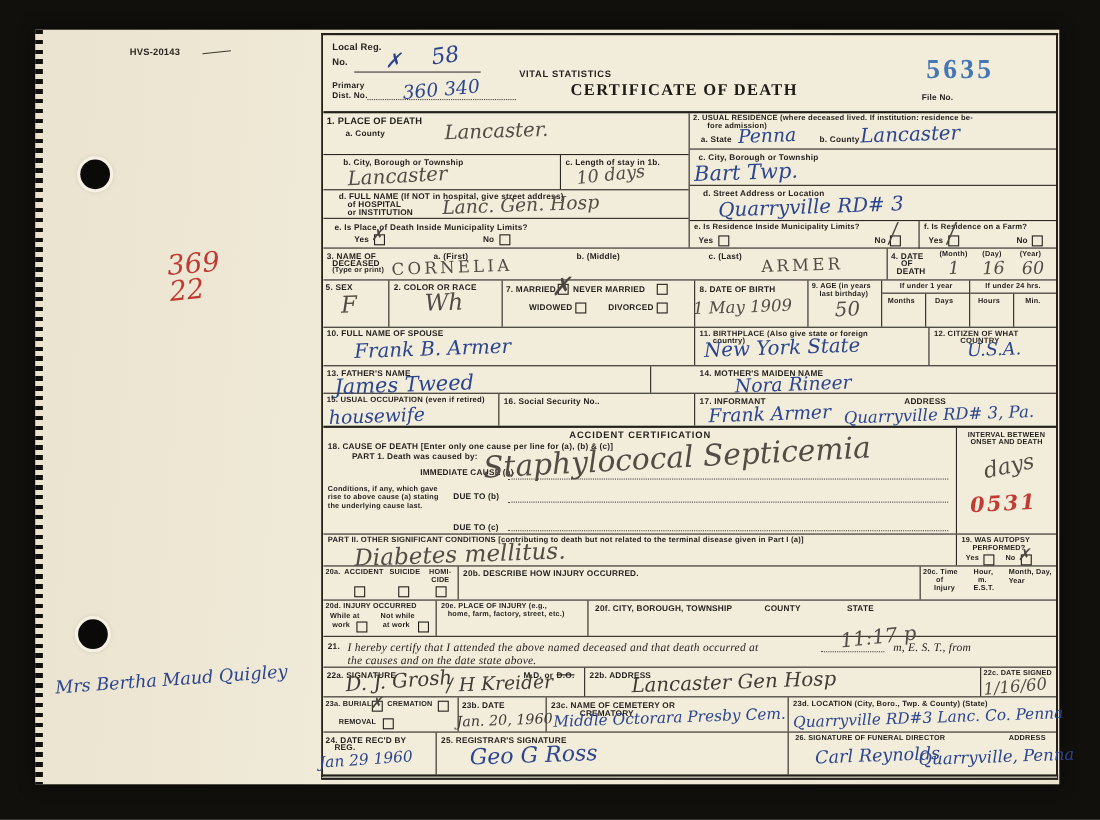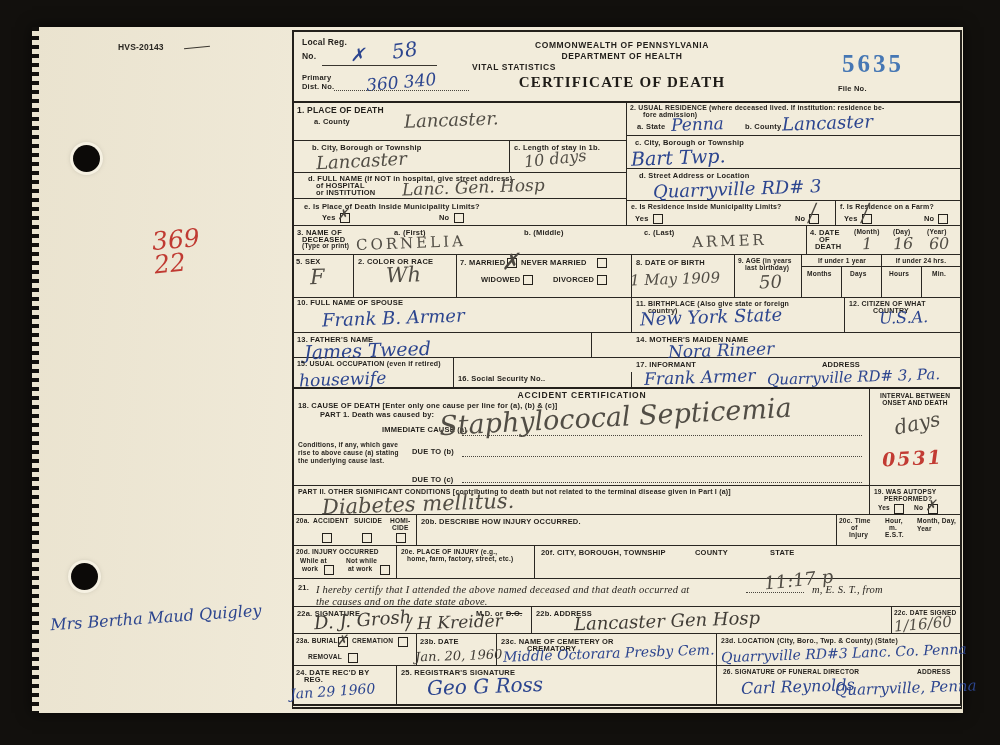--- a/index.html
+++ b/index.html
@@ -69,22 +69,20 @@
      <span class="lbl md" style="left:8px;top:5px;">Local Reg.</span>
      <span class="lbl md" style="left:8px;top:19px;">No.</span>
      <span class="hw b" style="left:56px;top:12px;font-size:18px;">✗</span>
      <span class="hw b" style="left:98px;top:6px;font-size:20px;transform:rotate(-8deg);">58</span>
      <span class="line" style="left:28px;top:33px;width:115px;"></span>
      <span class="lbl" style="left:8px;top:41px;">Primary</span>
      <span class="lbl" style="left:8px;top:50px;">Dist. No.</span>
      <span class="hw b" style="left:72px;top:40px;font-size:17px;transform:rotate(-5deg);">360 340</span>
      <span class="leader" style="left:40px;top:58px;width:135px;"></span>
 
-     <span class="lbl md" style="left:178px;top:8px;width:300px;text-align:center;letter-spacing:.6px;">COMMONWEALTH OF PENNSYLVANIA</span>
-     <span class="lbl md" style="left:178px;top:19px;width:300px;text-align:center;letter-spacing:.6px;">DEPARTMENT OF HEALTH</span>
      <span class="lbl md" style="left:178px;top:30px;width:300px;text-align:left;letter-spacing:.6px;">VITAL STATISTICS</span>
      <span class="certtitle" style="left:178px;top:42px;width:300px;text-align:center;">CERTIFICATE OF DEATH</span>
 
      <span class="lbl" style="left:544px;top:52px;">File No.</span>
      <span class="stampblue" style="left:548px;top:18px;">5635</span>
    </div>
 
    <div class="row" style="top:71px;height:123px;">
      <div class="c" style="left:0;width:333px;">
         <div class="sub" style="left:0;right:0;top:0;height:38px;border-bottom:1px solid #2a2722;">
@@ -250,21 +248,21 @@
        <span class="lbl" style="left:4px;top:2px;">14. MOTHER'S MAIDEN NAME</span>
        <span class="hw b" style="left:36px;top:7px;font-size:17px;">Nora Rineer</span>
      </div>
    </div>
 
    <div class="row thick" style="top:326px;height:31px;">
      <div class="c" style="left:0;width:160px;">
        <span class="lbl" style="left:3px;top:2px;font-size:7px;">15. USUAL OCCUPATION (even if retired)</span>
        <span class="hw b" style="left:5px;top:11px;font-size:17px;">housewife</span>
      </div>
-     <div class="c" style="left:160px;width:178px;margin-top:14px;">
+     <div class="c" style="left:160px;width:178px;">
        <span class="lbl" style="left:4px;top:2px;">16. Social Security No..</span>
      </div>
      <div class="c last" style="left:338px;width:328px;">
        <span class="lbl" style="left:4px;top:2px;">17. INFORMANT</span>
        <span class="lbl" style="left:190px;top:2px;">ADDRESS</span>
        <span class="hw b" style="left:12px;top:9px;font-size:17px;">Frank Armer</span>
        <span class="hw b" style="left:135px;top:10px;font-size:15px;">Quarryville RD# 3, Pa.</span>
      </div>
    </div>
 

